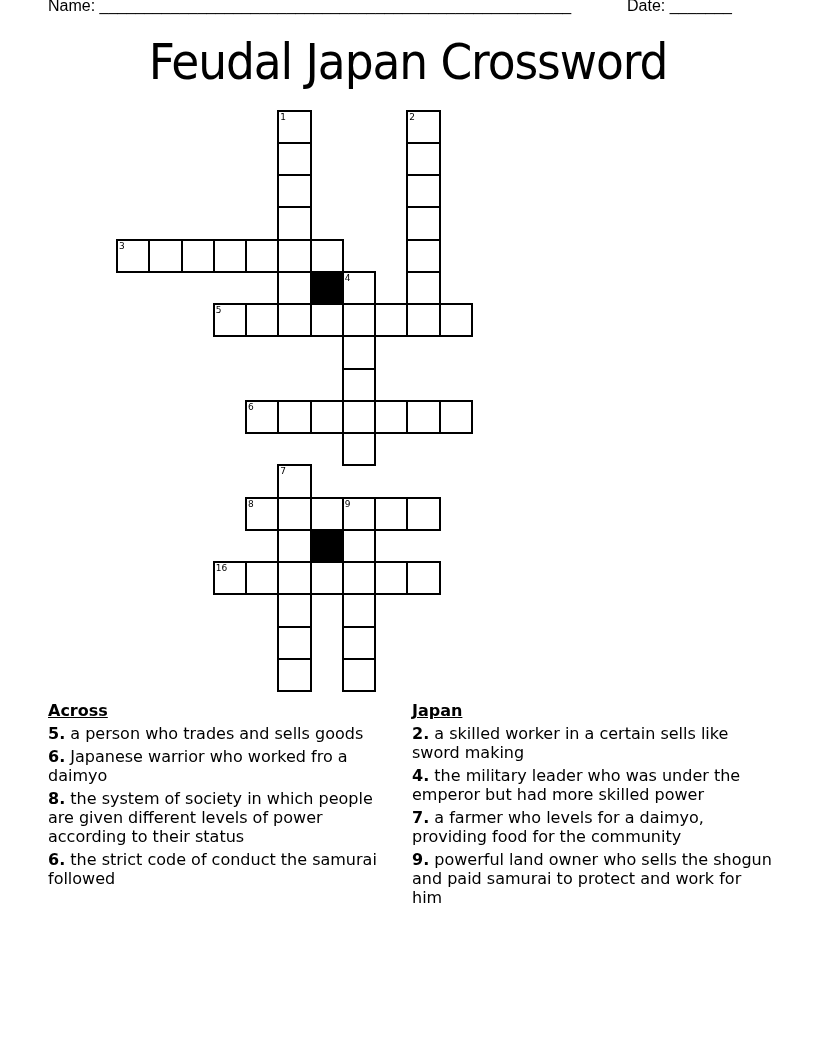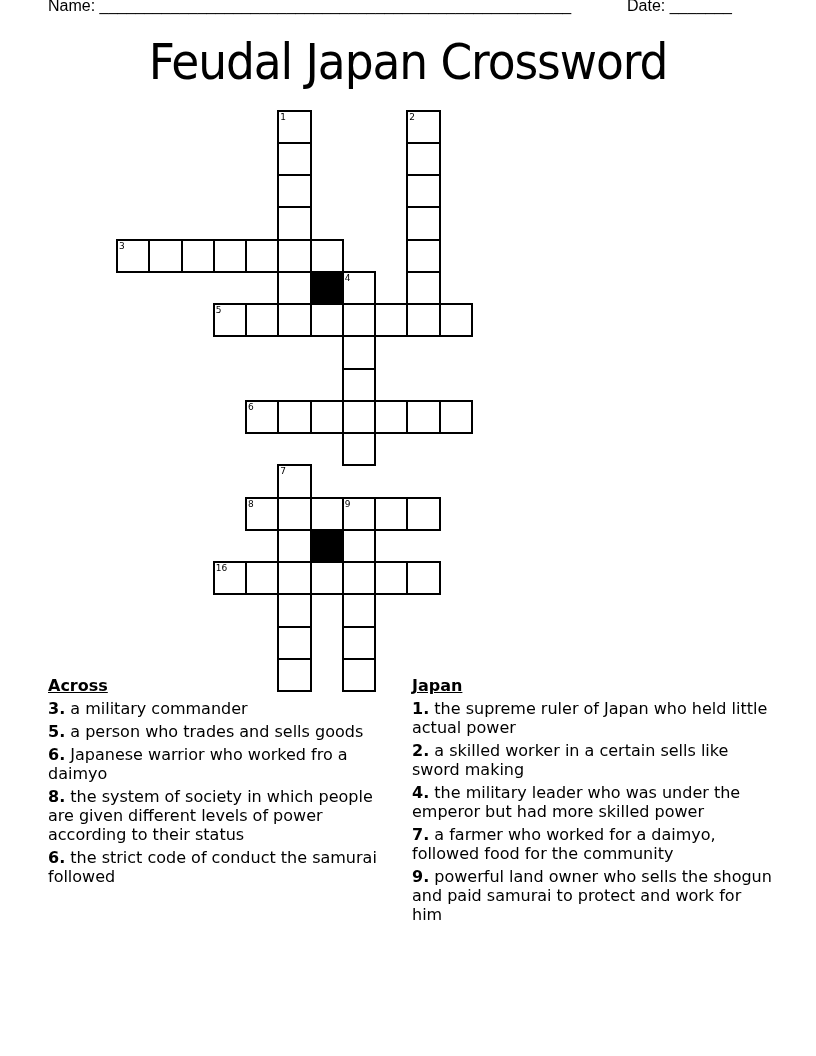--- a/index.html
+++ b/index.html
@@ -6,21 +6,21 @@
   body { width: 816px; height: 1056px; position: relative; overflow: hidden; color: #000; }
   .hdr { position: absolute; top: -3px; font-family: "Liberation Sans", sans-serif; font-size: 16px; white-space: pre; }
   .hdr-name { left: 48px; }
   .hdr-date { left: 627px; }
   .title { position: absolute; left: 0; width: 816px; top: 34px; text-align: center;
            font-family: "DejaVu Sans", sans-serif; font-size: 49px; letter-spacing: -1.2px; transform: scaleX(0.93); }
   .grid { position: absolute; left: 0; top: 0; width: 816px; height: 700px; }
   .cell { position: absolute; box-sizing: border-box; width: 34.25px; height: 34.25px; border: 2px solid #000; background: #fff; }
   .cell.black { background: #000; }
   .num { position: absolute; left: 1px; top: 0px; font-family: "DejaVu Sans", sans-serif; font-size: 9px; line-height: 10px; }
-  .clues { position: absolute; top: 676px; font-family: "DejaVu Sans", sans-serif; font-size: 16px; line-height: 19px; }
+  .clues { position: absolute; top: 701px; font-family: "DejaVu Sans", sans-serif; font-size: 16px; line-height: 19px; }
   .clues.across { left: 48px; width: 350px; }
   .clues.down { left: 412px; width: 360px; }
   .clue-head { font-weight: bold; text-decoration: underline; margin-bottom: 4px; }
   .clue { margin-bottom: 4px; }
   .clue b { font-weight: bold; }
 </style>
 </head>
 <body>
 
 <div class="hdr hdr-name">Name: _____________________________________________________</div>
@@ -107,27 +107,25 @@
     <div class="cell" style="left: 245px; top: 561px;"></div>
     <div class="cell" style="left: 309.5px; top: 561px;"></div>
     <div class="cell" style="left: 374px; top: 561px;"></div>
     <div class="cell" style="left: 406.25px; top: 561px;"></div>
     <div class="cell black" style="left: 309.5px; top: 270.75px;"></div>
     <div class="cell black" style="left: 309.5px; top: 528.75px;"></div>
   </div>
 
 <div class="clues across">
   <div class="clue-head">Across</div>
-  <div class="clue"><b>3.</b><span> a military commander</span></div>
   <div class="clue"><b>5.</b><span> a person who trades and sells goods</span></div>
   <div class="clue"><b>6.</b><span> Japanese warrior who worked fro a daimyo</span></div>
   <div class="clue"><b>8.</b><span> the system of society in which people are given different levels of power according to their status</span></div>
   <div class="clue"><b>6.</b><span> the strict code of conduct the samurai followed</span></div>
 </div>
 
 <div class="clues down">
   <div class="clue-head">Japan</div>
-  <div class="clue"><b>1.</b><span> the supreme ruler of Japan who held little actual power</span></div>
   <div class="clue"><b>2.</b><span> a skilled worker in a certain sells like sword making</span></div>
   <div class="clue"><b>4.</b><span> the military leader who was under the emperor but had more skilled power</span></div>
-  <div class="clue"><b>7.</b><span> a farmer who worked for a daimyo, followed food for the community</span></div>
+  <div class="clue"><b>7.</b><span> a farmer who levels for a daimyo, providing food for the community</span></div>
   <div class="clue"><b>9.</b><span> powerful land owner who sells the shogun and paid samurai to protect and work for him</span></div>
 </div>
 
 </body></html>

